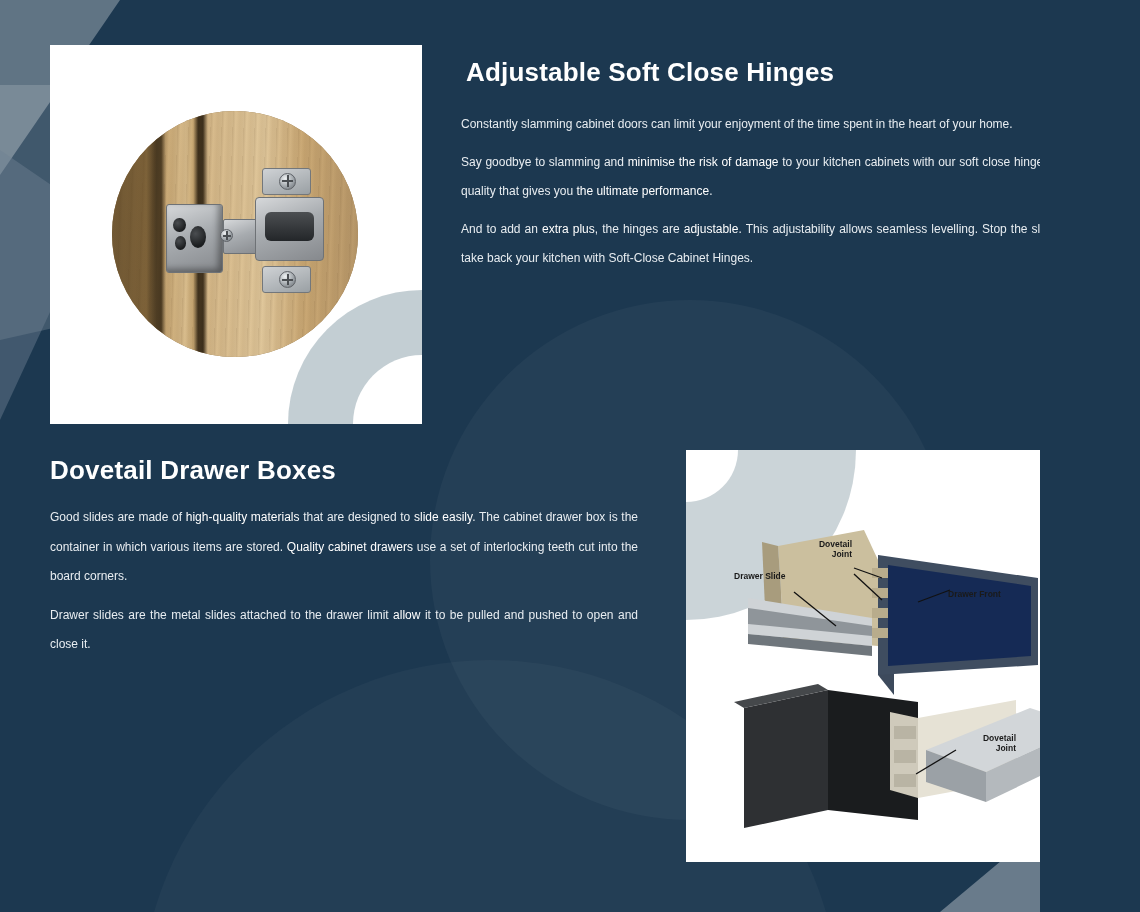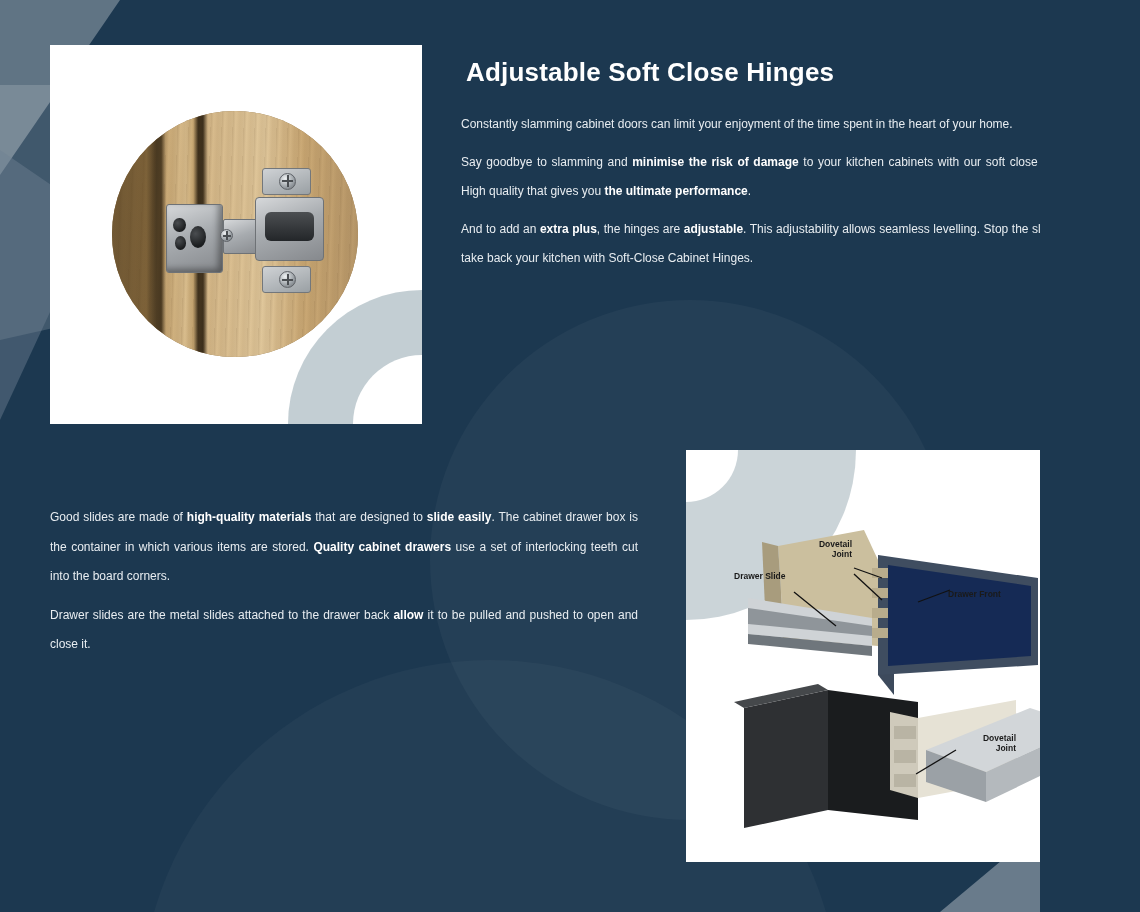--- a/index.html
+++ b/index.html
@@ -179,21 +179,21 @@
     font-size: 26px;
   }
 
   .para {
     color: #e8edf1;
     font-size: 12px;
     line-height: 29.5px;
     text-align: justify;
     text-justify: inter-word;
   }
-  .para b { color: #ffffff; font-weight: bold; }
+  .para b { color: #ffffff; font-weight: normal; }
 
   #hinge-text {
     position: absolute;
     left: 461px; top: 110px;
     width: 620px;
   }
   #hinge-text .para { margin-bottom: 8px; }
   #hinge-text .para:last-child { margin-bottom: 0; }
 
   #dovetail-text {
@@ -252,24 +252,25 @@
   </div>
 
   <h1 class="heading" id="hinge-heading">Adjustable Soft Close Hinges</h1>
 
   <div id="hinge-text">
     <p class="para"><span>Constantly slamming cabinet doors can limit your enjoyment of the time spent in the heart of your home.</span></p>
     <p class="para"><span>Say goodbye to slamming and </span><b>minimise the risk of damage</b><span> to your kitchen cabinets with our soft close hinges. High quality that gives you </span><b>the ultimate performance</b><span>.</span></p>
     <p class="para"><span>And to add an </span><b>extra plus</b><span>, the hinges are </span><b>adjustable</b><span>. This adjustability allows seamless levelling. Stop the slam and take back your kitchen with Soft-Close Cabinet Hinges.</span></p>
   </div>
 
+  <h1 class="heading" id="dovetail-heading">Dovetail Drawer Boxes</h1>
 
   <div id="dovetail-text">
     <p class="para"><span>Good slides are made of </span><b>high-quality materials</b><span> that are designed to </span><b>slide easily</b><span>. The cabinet drawer box is the container in which various items are stored. </span><b>Quality cabinet drawers</b><span> use a set of interlocking teeth cut into the board corners.</span></p>
-    <p class="para"><span>Drawer slides are the metal slides attached to the drawer back </span><b>allow</b><span> it to be pulled and pushed to open and close it.</span></p>
+    <p class="para"><span>Drawer slides are the metal slides attached to the drawer limit </span><b>allow</b><span> it to be pulled and pushed to open and close it.</span></p>
   </div>
 
   <div class="card" id="dovetail-card">
     <svg width="414" height="412" style="position:absolute;left:0;top:0">
       <path d="M0,0 L170,0 A170,170 0 0 1 0,170 Z" fill="#b9c6cb" opacity="0.75"></path>
       <path d="M0,0 L52,0 A52,52 0 0 1 0,52 Z" fill="#ffffff"></path>
     </svg>
 
     <div class="dt-wrap">
       <svg width="414" height="412" viewBox="0 0 414 412" style="position:absolute;left:0;top:0">

